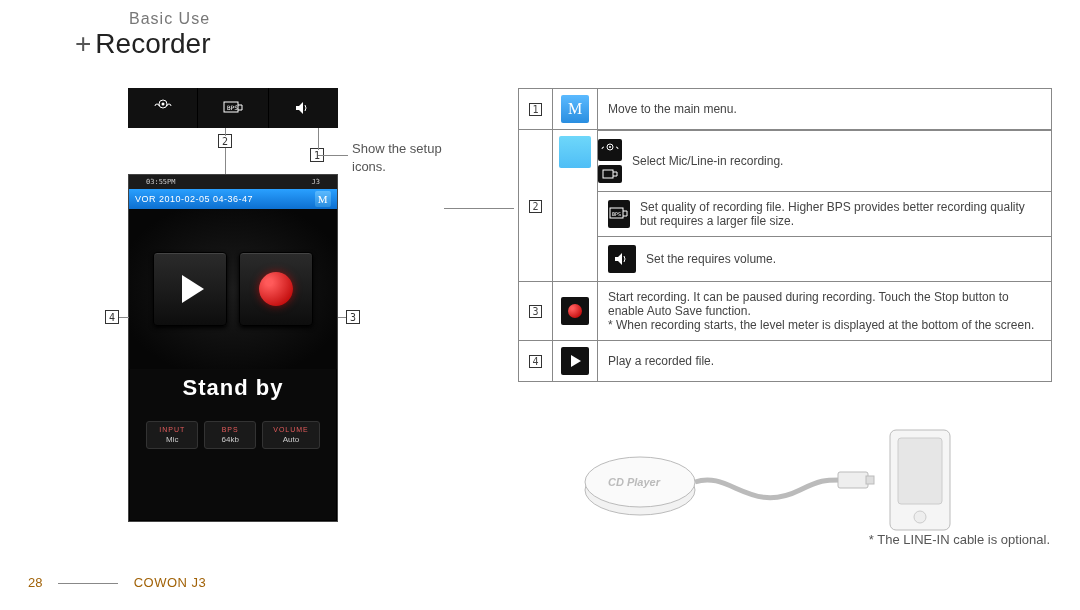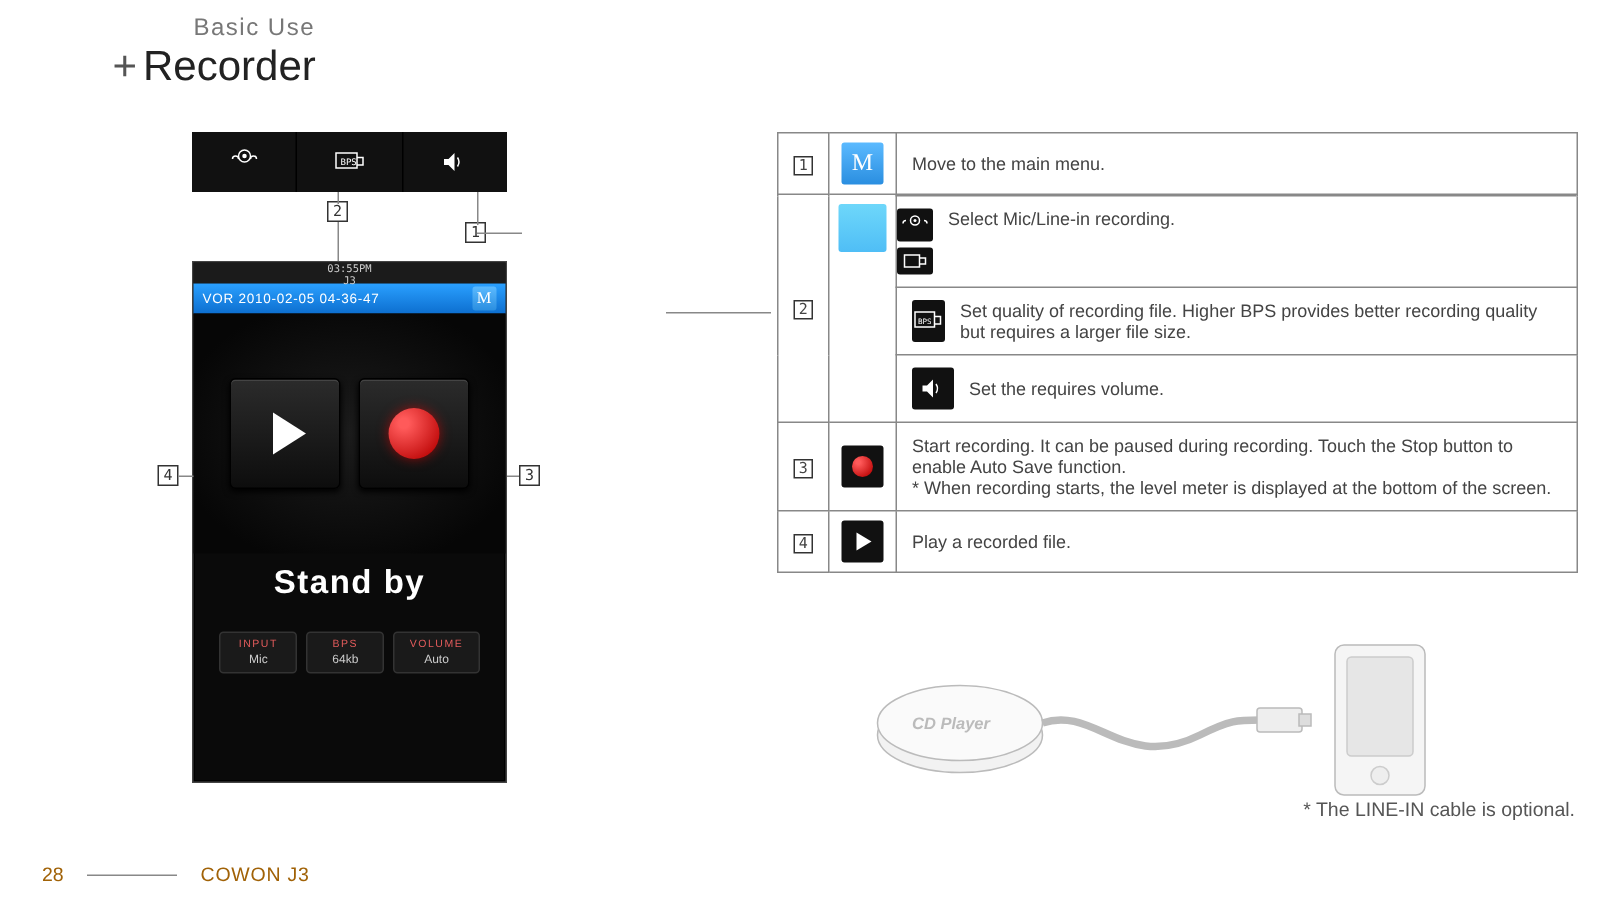--- a/index.html
+++ b/index.html
@@ -84,25 +84,24 @@
     background:#0a0a0a;
     border:1px solid #444;
     box-shadow:0 0 0 1px #000 inset;
   }
   .statusbar{
     height:14px;
     background:#1b1b1b;
     display:flex;
     justify-content:space-between;
     align-items:center;
-    padding:0 4px;
+    padding:0 17px;
     font-size:7px;
     color:#ccc;
     font-family: monospace;
-    flex-direction: column;
   }
   .bluebar{
     height:20px;
     background:linear-gradient(#2aa0ff,#0d6fd0);
     display:flex;
     align-items:center;
     justify-content:space-between;
     padding:0 6px;
     font-size:9px;
     color:#fff;
@@ -297,20 +296,24 @@
         </svg>
     </div>
   </div>
 
   <div class="cn" style="left:218px;top:134px;">2</div>
   <div class="cn" style="left:310px;top:148px;">1</div>
 
   <div class="line" style="left:225px;top:128px;width:1px;height:8px;"></div>
   <div class="line" style="left:225px;top:148px;width:1px;height:28px;"></div>
 
+  <div class="callout-text" style="left:352px;top:140px;">
+    <span>Show the setup</span><br>
+    <span>icons.</span>
+  </div>
 
   <div class="line" style="left:318px;top:128px;width:1px;height:22px;"></div>
   <div class="line" style="left:318px;top:155px;width:30px;height:1px;"></div>
 
   <div class="line" style="left:444px;top:208px;width:70px;height:1px;"></div>
 
   <div class="device">
     <div class="statusbar">
       <span>03:55PM</span>
       <span>J3</span>
@@ -360,21 +363,21 @@
       <td class="col-num" rowspan="4">
         <span class="num-sq">2</span>
       </td>
       <td class="col-icon" rowspan="4" style="vertical-align:top;">
         <span class="icon-box icon-blue-empty"></span>
       </td>
       <td style="border-bottom:none;padding:0;"></td>
     </tr>
     <tr>
       <td style="padding-left:0;">
-        <div style="display:flex;gap:10px;">
+        <div style="display:flex;align-items:center;gap:10px;">
           <span class="icon-stack">
             <span class="icon-box icon-dark" style="width:24px;height:22px;">
               <svg width="18" height="16" viewBox="0 0 18 16">
                     <circle cx="9" cy="5" r="3" stroke="#fff" stroke-width="1" fill="none"></circle>
                     <circle cx="9" cy="5" r="1" fill="#fff"></circle>
                     <path d="M3 5 Q1 5 1 7 M15 5 Q17 5 17 7" stroke="#fff" fill="none"></path>
                   </svg>
             </span>
             <span class="icon-box icon-dark" style="width:24px;height:18px;">
               <svg width="18" height="14" viewBox="0 0 18 14">

